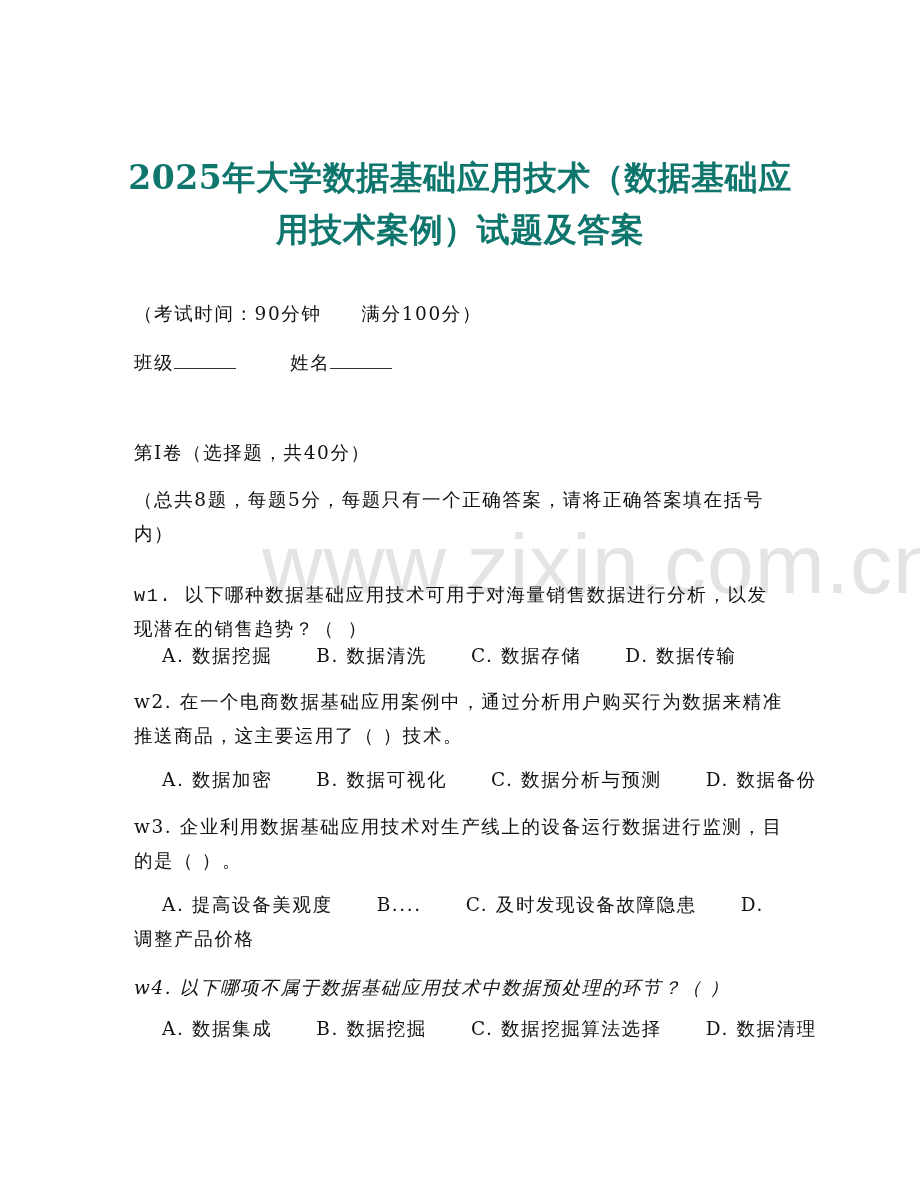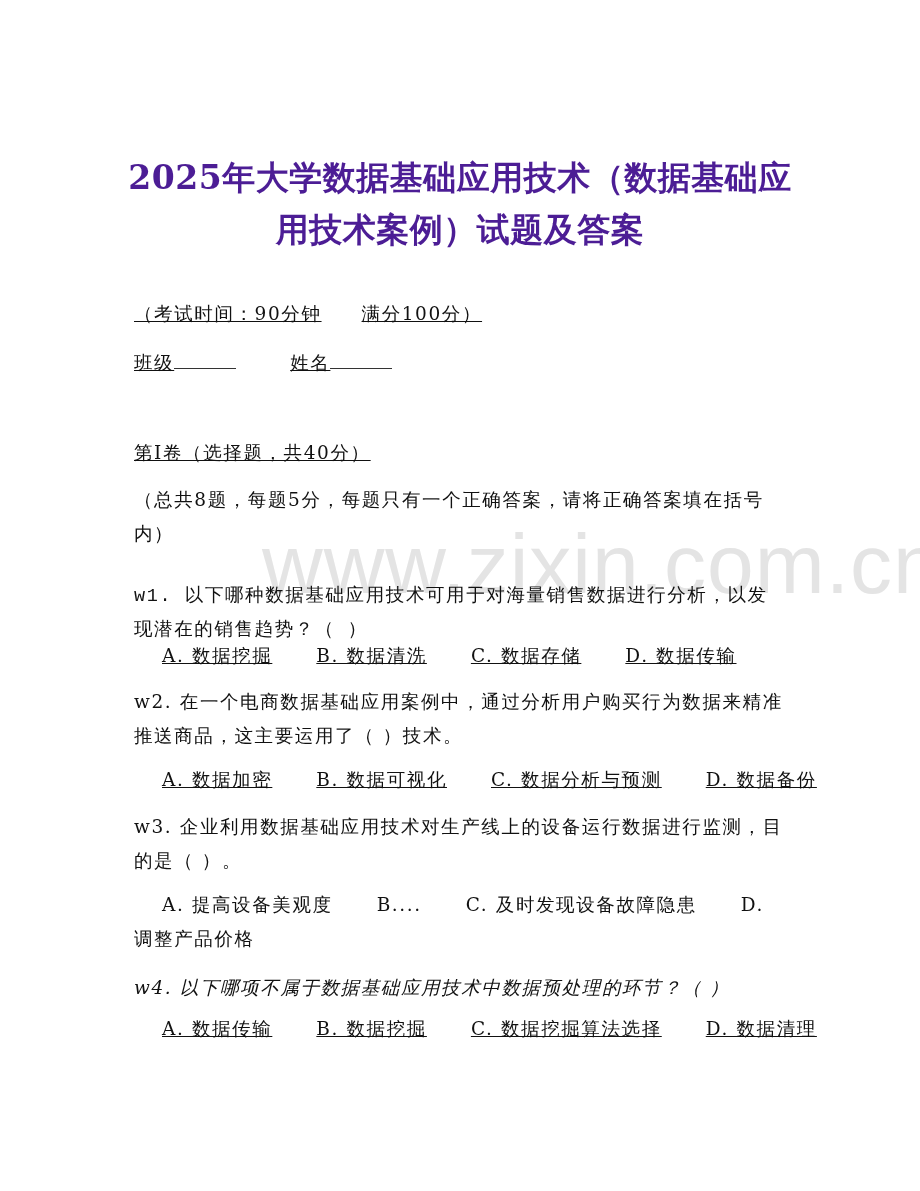--- a/index.html
+++ b/index.html
@@ -24,31 +24,30 @@
     .title {
       position: absolute;
       left: 120px;
       width: 680px;
       top: 152px;
       text-align: center;
       font-size: 33px;
       line-height: 52px;
       font-weight: bold;
       letter-spacing: 0.5px;
-      color: #4c1d95;
+      color: #0f766e;
     }
     .line {
       position: absolute;
       left: 134px;
       font-size: 18.5px;
       line-height: 34px;
       letter-spacing: 1.6px;
       white-space: pre;
       color: #111;
-      text-decoration: underline;
     }
     .para {
       position: absolute;
       left: 134px;
       width: 650px;
       font-size: 18.5px;
       line-height: 34px;
       letter-spacing: 1.6px;
       color: #111;
     }
@@ -112,16 +111,16 @@
     <div class="para" style="top:810px;">
       <span>w3.</span>
       <span>企业利用数据基础应用技术对生产线上的设备运行数据进行监测，目的是（    ）。</span>
     </div>
     <div class="para" style="top:888px;"><span class="opt">A. 提高设备美观度</span><span class="opt">B....</span><span class="opt">C. 及时发现设备故障隐患</span><span class="opt">D. 调整产品价格</span></div>
 
     <div class="para" style="top:971px;font-style:italic;">
       <span>w4.</span>
       <span>以下哪项不属于数据基础应用技术中数据预处理的环节？（    ）</span>
     </div>
-    <div class="line" style="top:1012px;"><span class="opt">A. 数据传输</span><span class="opt">B. 数据挖掘</span><span class="opt">C. 数据挖掘算法选择</span><span class="opt">D. 数据清理</span></div>
+    <div class="line" style="top:1012px;"><span class="opt">A. 数据集成</span><span class="opt">B. 数据挖掘</span><span class="opt">C. 数据挖掘算法选择</span><span class="opt">D. 数据清理</span></div>
 
   </div>
 </div>
 
 </body></html>

